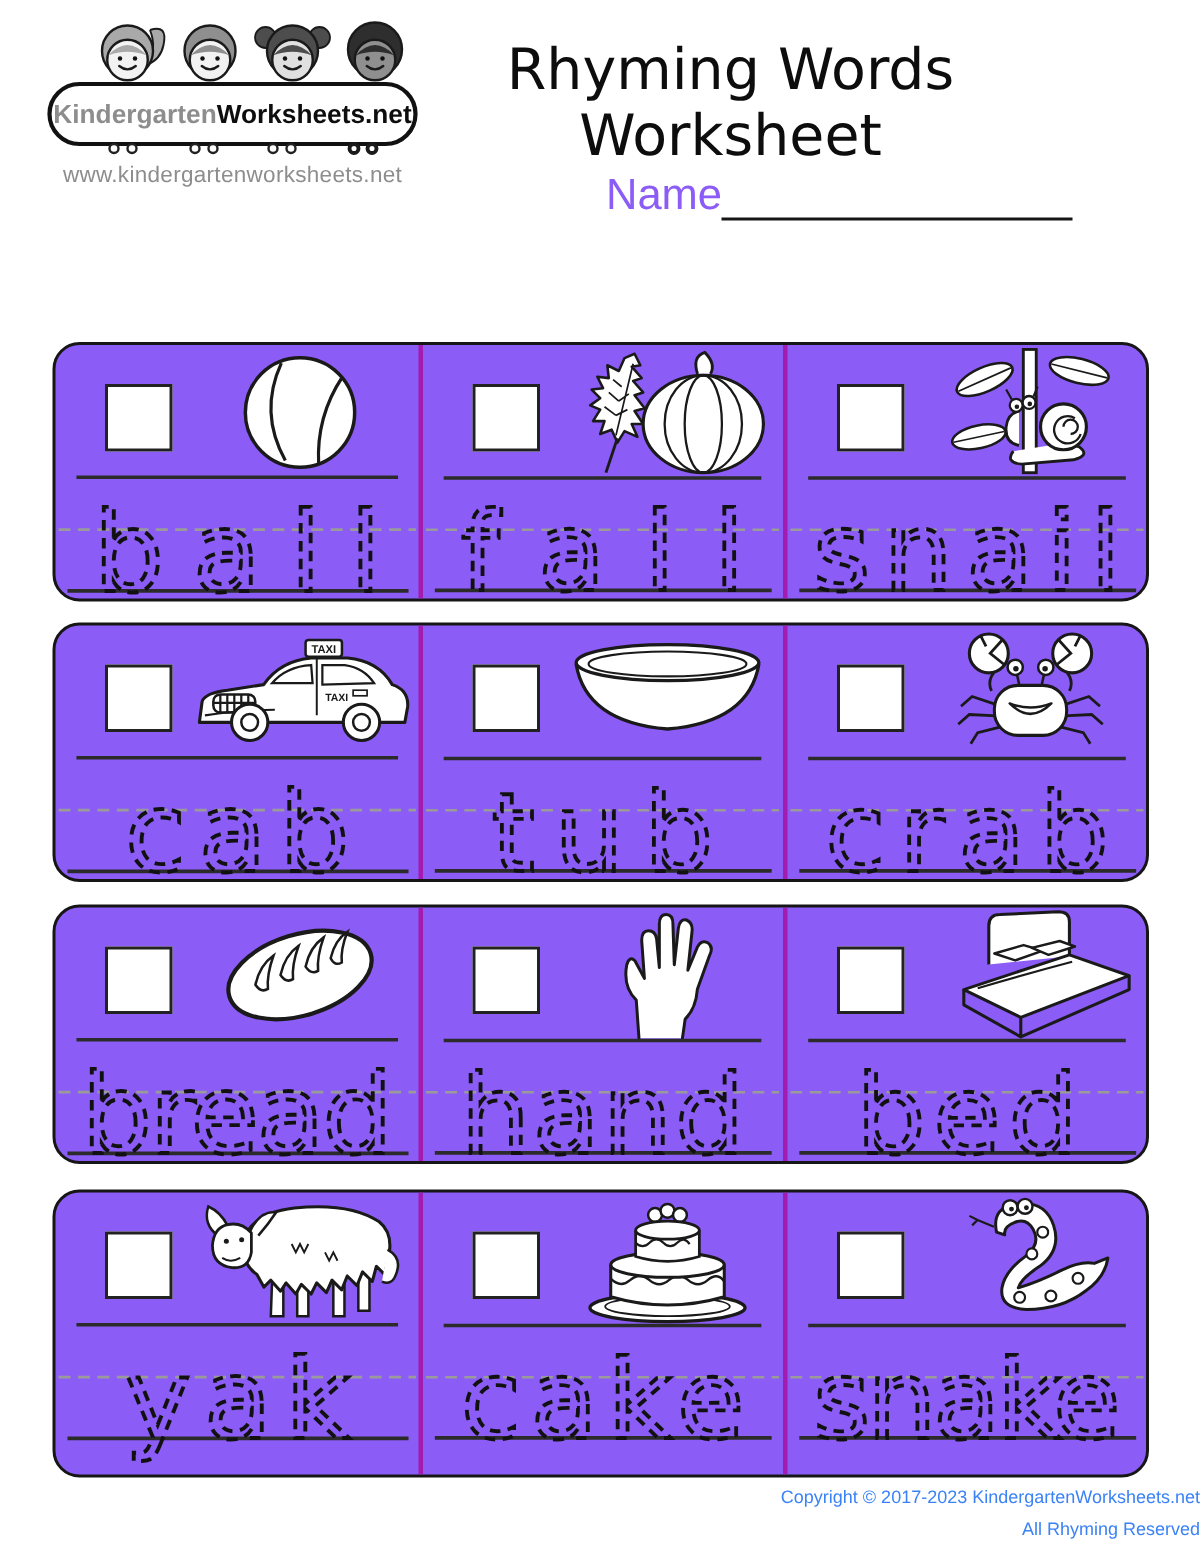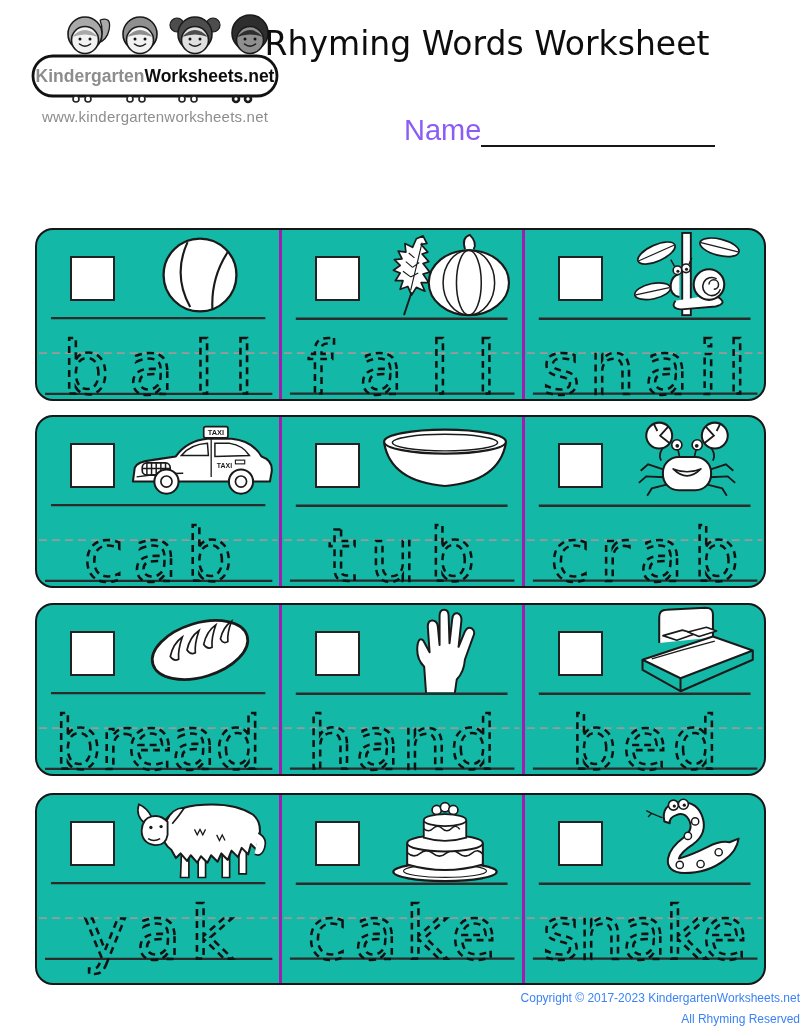--- a/index.html
+++ b/index.html
@@ -6,33 +6,33 @@
   .page{position:relative;width:800px;height:1035px;background:#ffffff;
         font-family:"Liberation Sans",sans-serif;overflow:hidden;color:#111;}
 
   
   .logo{position:absolute;left:30px;top:10px;width:250px;}
   .logo-url{position:absolute;left:30px;top:108px;width:250px;text-align:center;
             font-size:15px;color:#8d8d8d;letter-spacing:.2px;}
 
   
   .title{position:absolute;left:262px;top:24px;width:450px;text-align:center;
-         font-size:33px;font-weight:400;color:#0d0d0d;font-family:"DejaVu Sans",sans-serif;}
+         font-size:38px;font-weight:400;color:#0d0d0d;font-family:"DejaVu Sans",sans-serif;}
   .namerow{position:absolute;left:404px;top:114px;display:flex;align-items:flex-end;}
   .namelabel{font-size:29px;color:#8b5cf6;}
   .nameline{display:inline-block;width:234px;height:30px;border-bottom:2.2px solid #161616;}
 
   
   .instructions{position:absolute;left:0;top:169px;width:800px;text-align:center;
                 font-size:19.5px;line-height:23px;color:#0b0b0b;}
 
   
   .grid{position:absolute;left:35px;top:228px;width:731px;}
   .wrow{box-sizing:border-box;border:2px solid #161616;border-radius:18px;overflow:hidden;
-        display:grid;grid-template-columns:repeat(3,1fr);background:#14b8a6;}
+        display:grid;grid-template-columns:repeat(3,1fr);background:#8b5cf6;}
   .wcell{position:relative;}
   .wcell + .wcell{border-left:3px solid #a21caf;}
   .checkbox{position:absolute;left:33px;top:26px;width:41px;height:41px;
             border:2.5px solid #222;background:#fff;}
   .imgbox{position:absolute;left:86px;top:3px;width:153px;height:84px;
           display:flex;align-items:center;justify-content:center;}
   .write{position:absolute;left:0;top:82px;width:100%;height:108px;display:block;}
   .solidline{stroke:#2b2b2b;stroke-width:2.4;}
   .midline{stroke:#9a9a9a;stroke-width:1.8;stroke-dasharray:8 5;}
   .trace{font-family:"DejaVu Sans",sans-serif;font-size:74px;fill:none;

